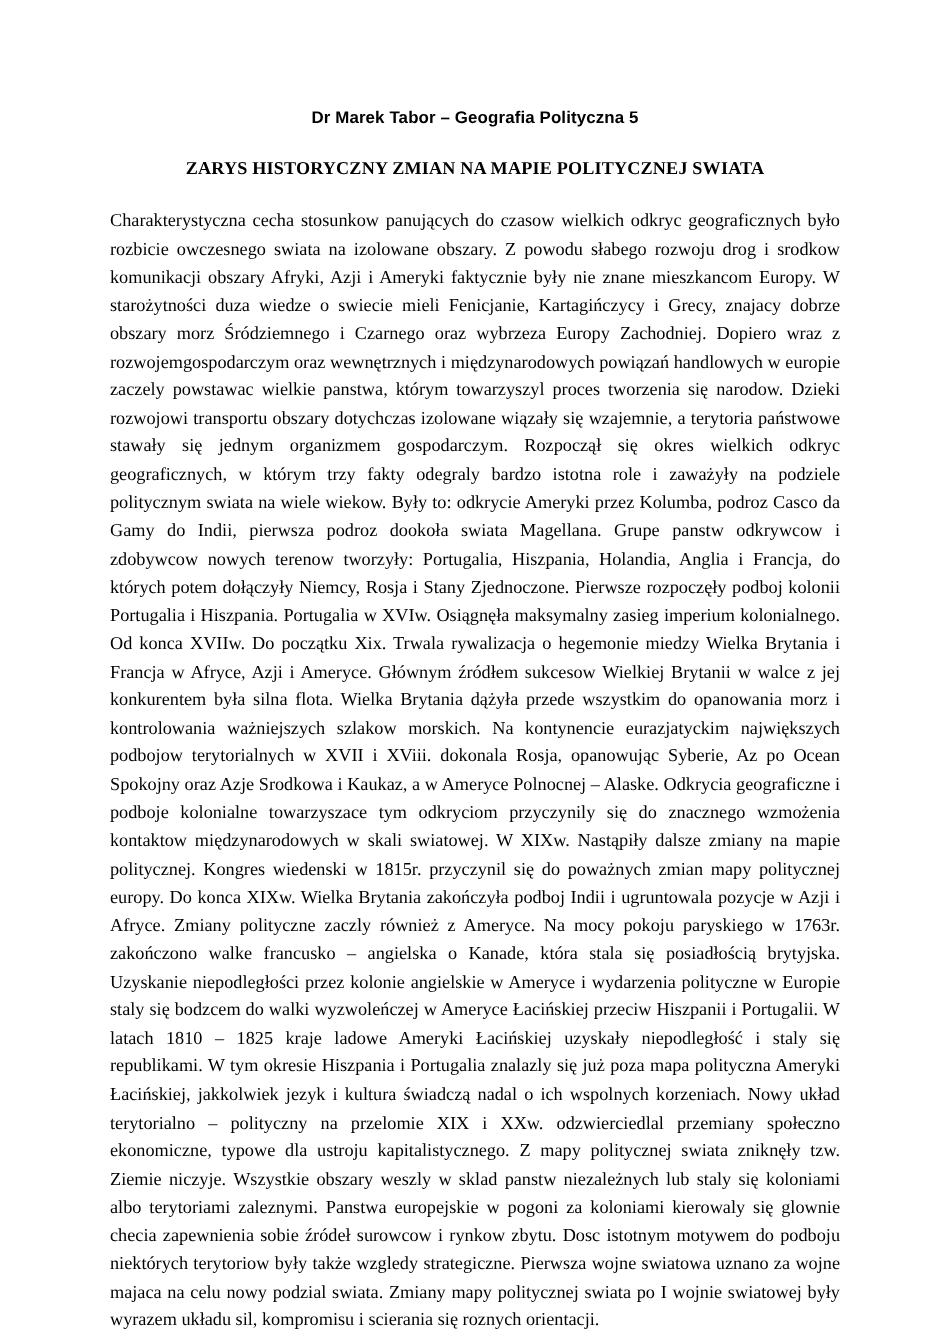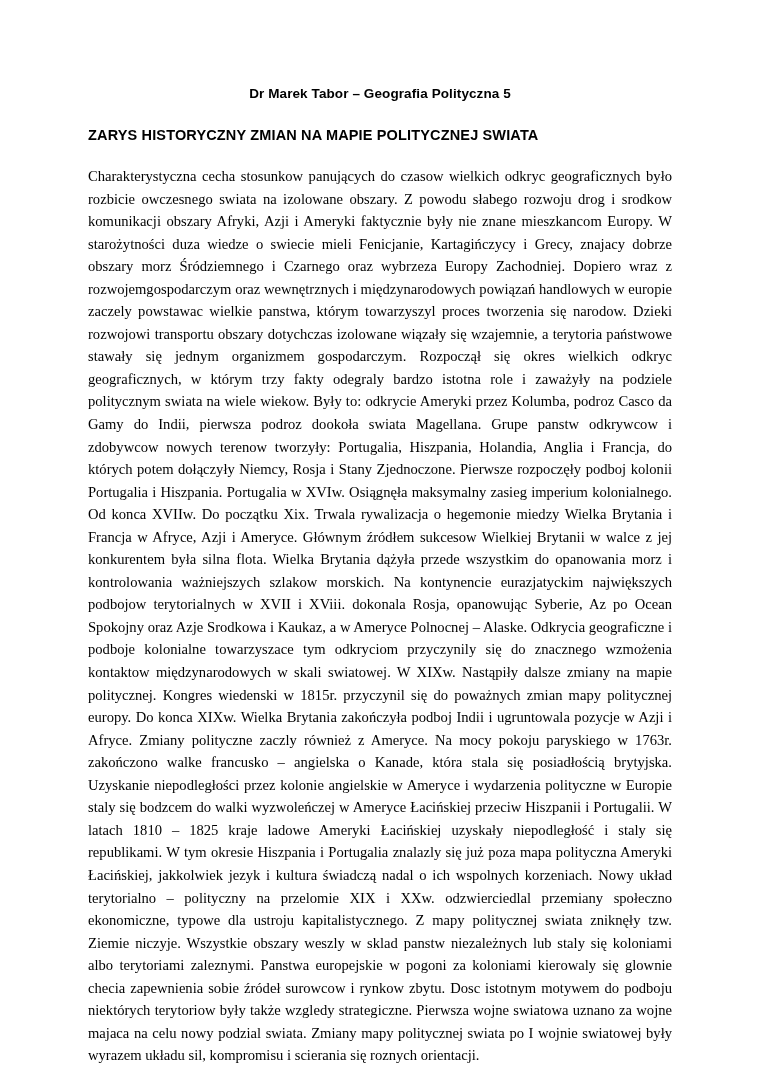--- a/index.html
+++ b/index.html
@@ -23,26 +23,26 @@
   }
   .doc-header {
     text-align: center;
     font-family: "Liberation Sans", "DejaVu Sans", sans-serif;
     font-weight: bold;
     font-size: 13.5px;
     letter-spacing: 0.1px;
     margin: 0 0 26px 0;
   }
   .doc-title {
-    font-family: Liberation Sans, sans-serif;
+    font-family: Liberation Serif, serif;
     font-weight: bold;
     font-size: 14.5px;
     letter-spacing: 0.15px;
     margin: 0 0 22px 0;
-    text-align: left;
+    text-align: center;
   }
   .body-text {
     font-size: 14.6px;
     line-height: 1.545;
     text-align: justify;
     text-justify: inter-word;
     margin: 0;
     hyphens: none;
   }
 </style>

